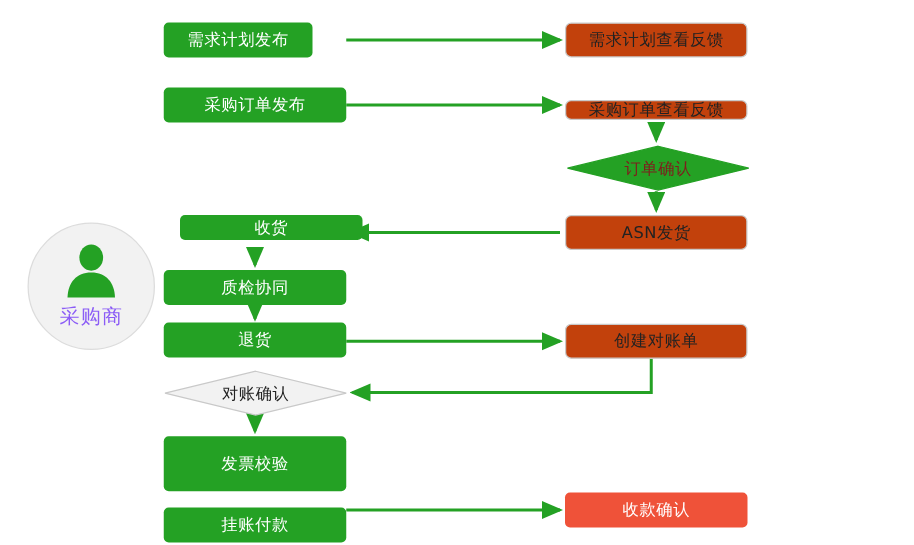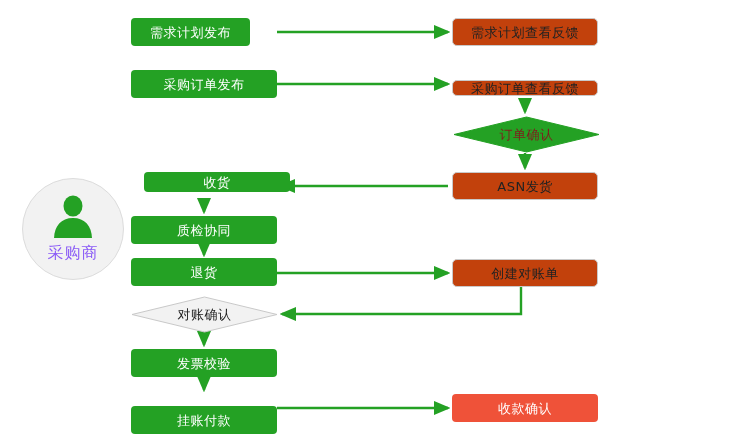--- a/index.html
+++ b/index.html
@@ -176,21 +176,21 @@
       </div>
       <div class="node grey" style="left: 452px; top: 259px; width: 146px; height: 28px;">
         <span>创建对账单</span>
       </div>
       <div class="diamond-wrap grey" style="left: 131px; top: 296px; width: 147px; height: 37px;">
         <svg width="147" height="37" viewBox="0 0 147 37">
           <polygon points="73.5,1 146,18.5 73.5,36 1,18.5" fill="#f2f2f2" stroke="#c9c9c9" stroke-width="1"></polygon>
         </svg>
         <div class="diamond-label">对账确认</div>
       </div>
-      <div class="node green" style="left: 131px; top: 349px; width: 146px; height: 28px;">
+      <div class="node green" style="left: 131px; top: 349px; width: 146px; height: 44px;">
         <span>发票校验</span>
       </div>
       <div class="node green" style="left: 131px; top: 406px; width: 146px; height: 28px;">
         <span>挂账付款</span>
       </div>
       <div class="node red" style="left: 452px; top: 394px; width: 146px; height: 28px;">
         <span>收款确认</span>
       </div>
     </div>
 

